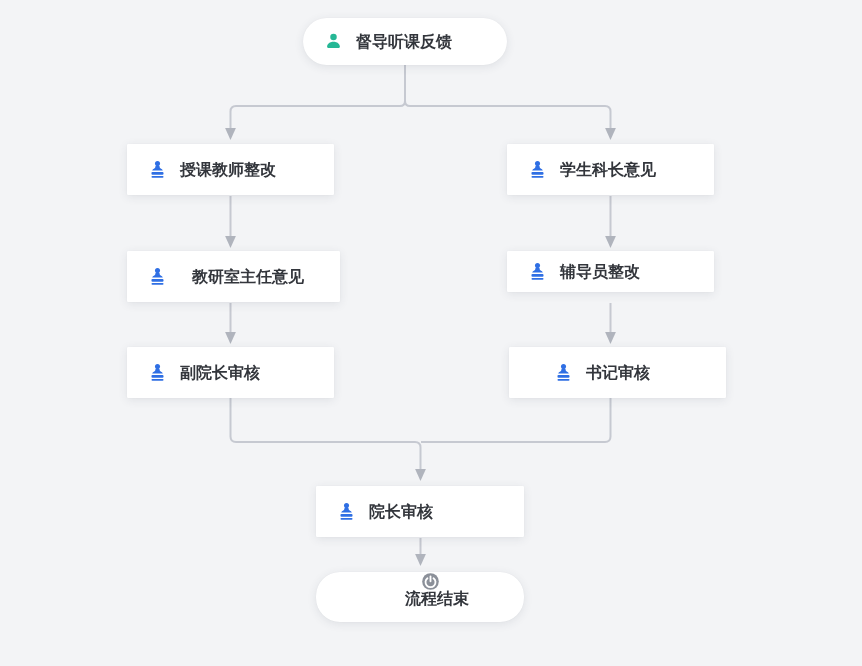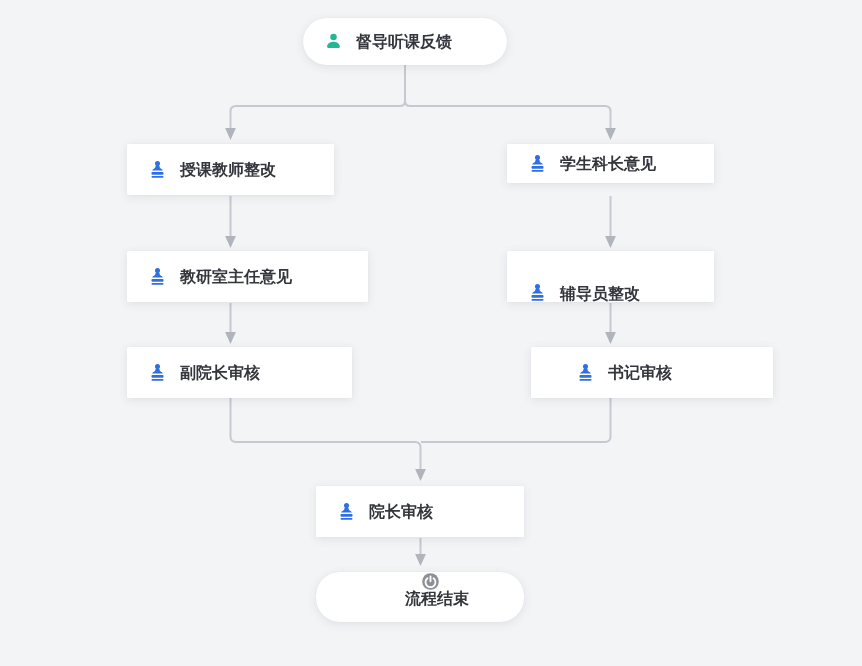--- a/index.html
+++ b/index.html
@@ -37,25 +37,25 @@
     margin-left:13px;
     font-size:16px;
     color:#33363c;
     white-space:nowrap;
     line-height:1;
     font-weight:bold;
   }
   
   #n-start          {left:303px;top:18px; width:204px;height:47px;}
   #n-teacher        {left:127px;top:144px;width:207px;height:51px;}
-  #n-student-chief  {left:507px;top:144px;width:207px;height:39px;}
-  #n-teaching-office{left:127px;top:251px;width:241px;height:51px;}
-  #n-counselor      {left:507px;top:251px;width:207px;height:51px;align-items:flex-end;}
-  #n-vice-dean      {left:127px;top:347px;width:225px;height:51px;}
-  #n-secretary      {left:531px;top:347px;width:242px;height:51px;padding-left:45px;}
+  #n-student-chief  {left:507px;top:144px;width:207px;height:51px;}
+  #n-teaching-office{left:127px;top:251px;width:213px;height:51px;gap:12px;}
+  #n-counselor      {left:507px;top:251px;width:207px;height:41px;}
+  #n-vice-dean      {left:127px;top:347px;width:207px;height:51px;}
+  #n-secretary      {left:509px;top:347px;width:217px;height:51px;padding-left:45px;}
   #n-dean           {left:316px;top:486px;width:208px;height:51px;}
   #n-end            {left:316px;top:572px;width:208px;height:50px;flex-direction:column;}
 </style>
 </head>
 <body>
 
 <div class="canvas">
 
   <svg class="connectors">
     <defs>

